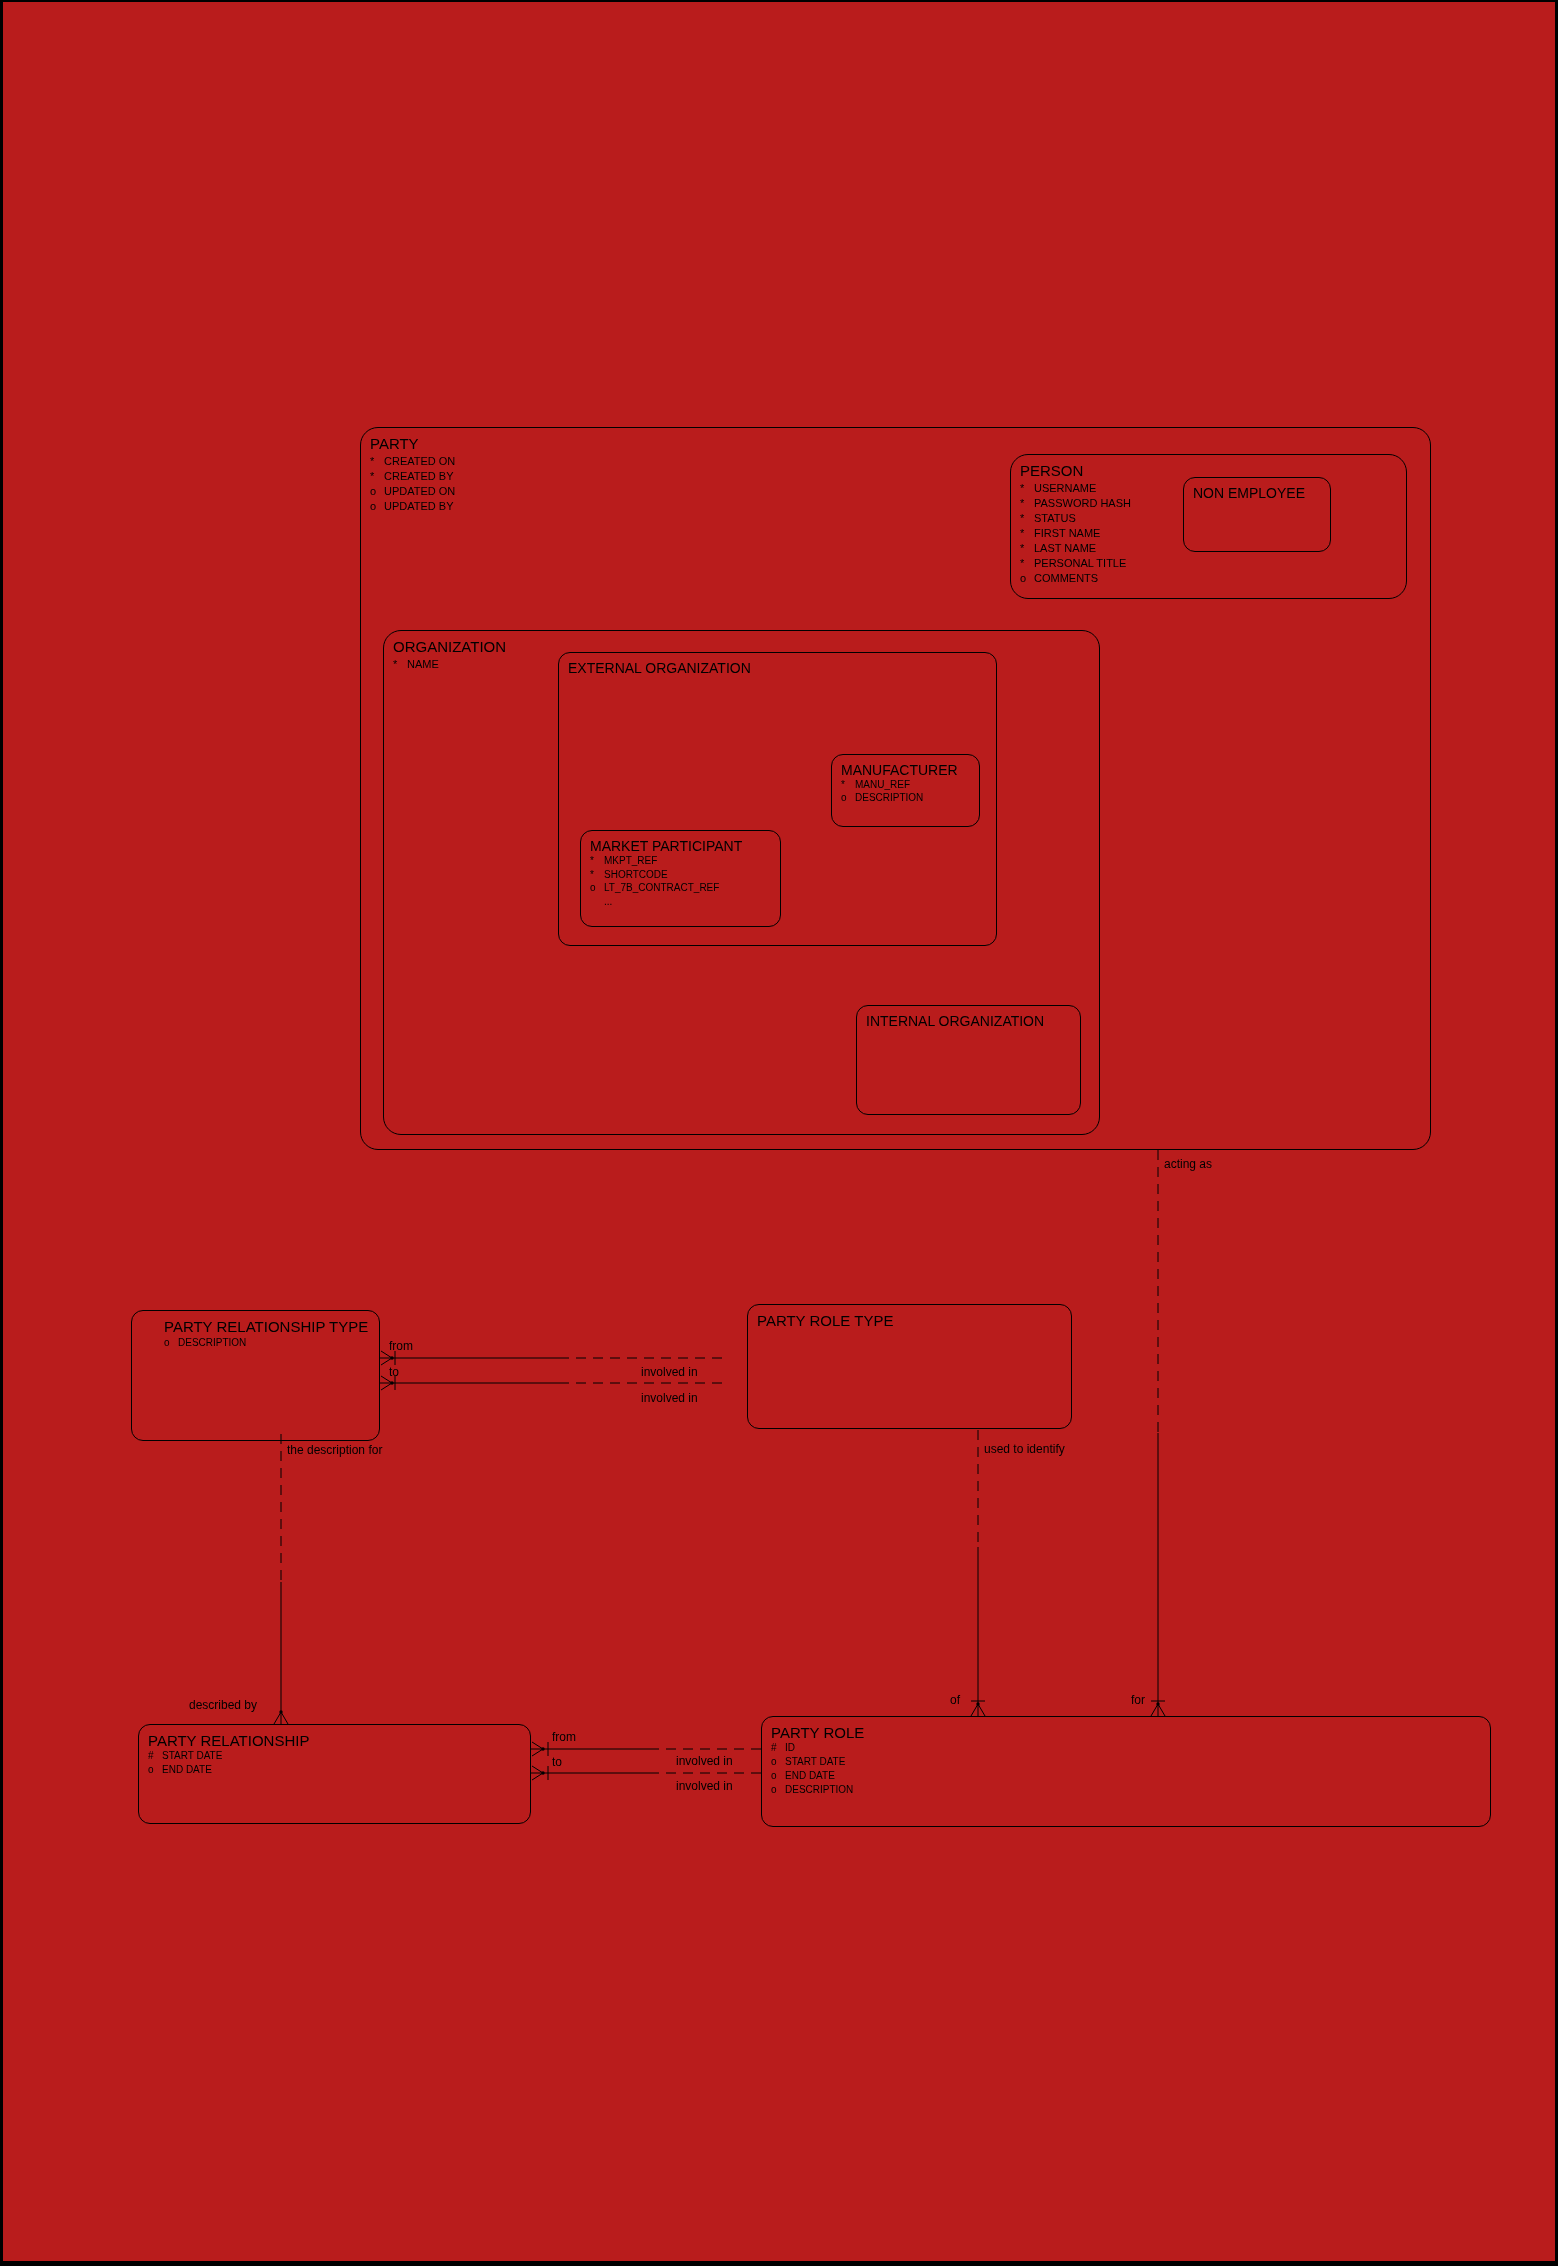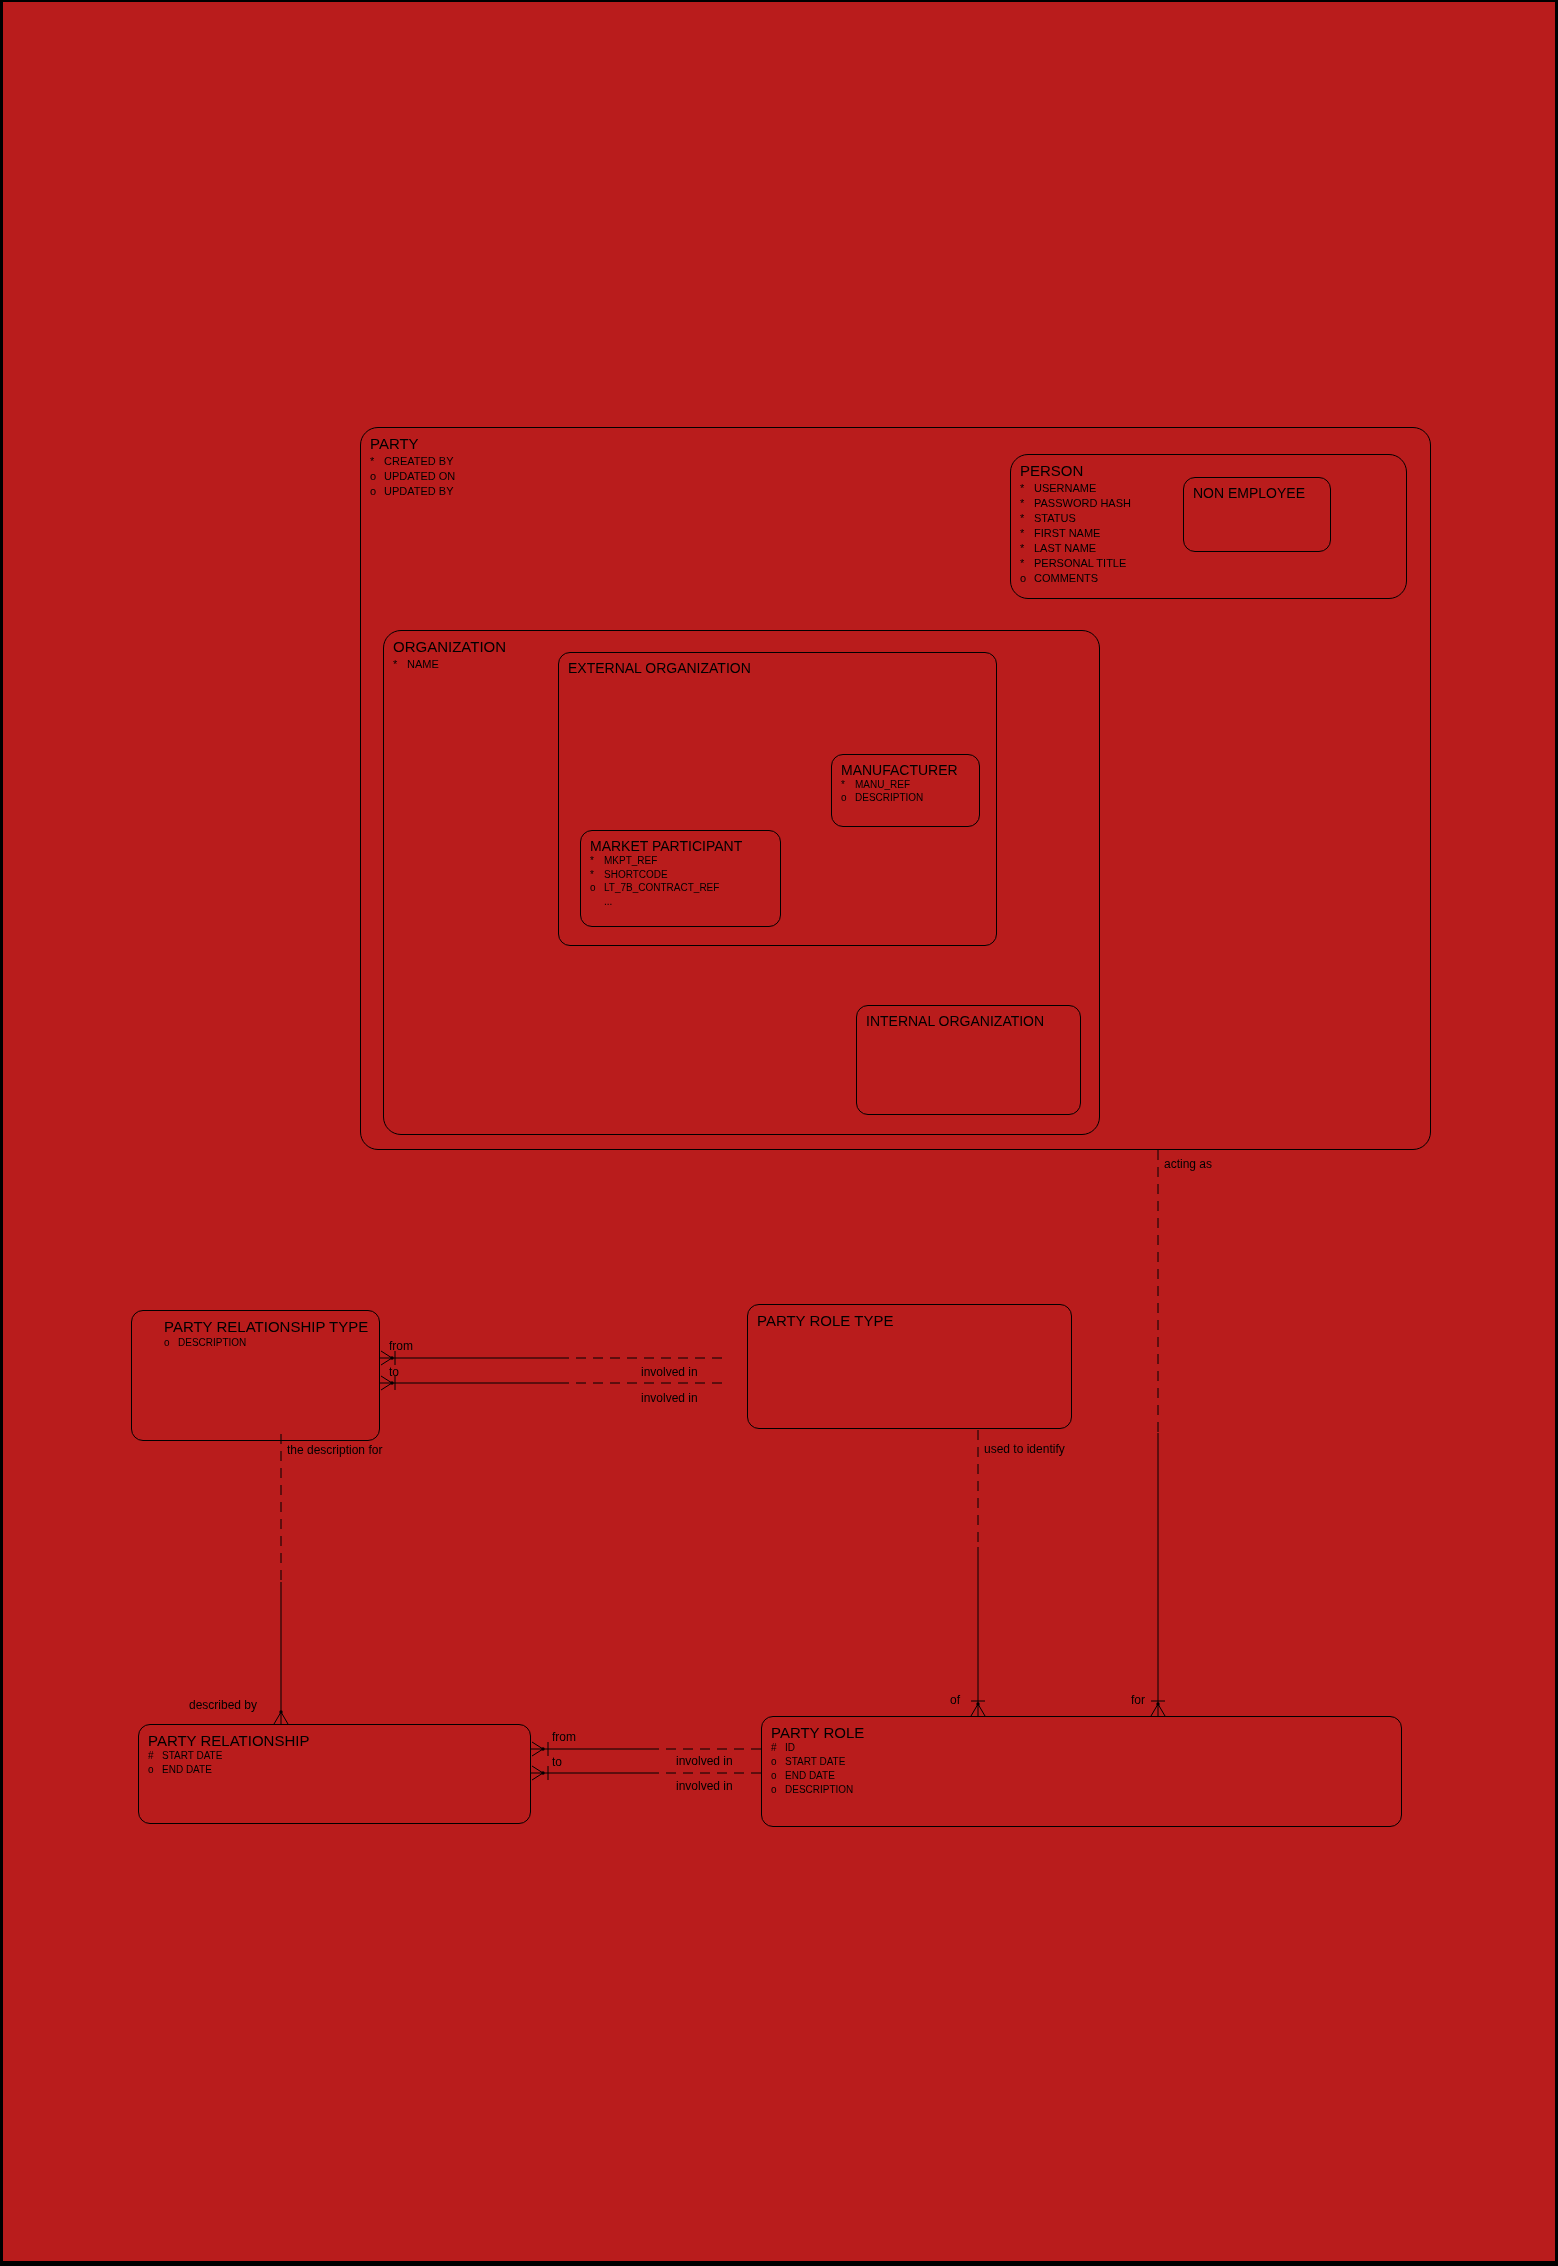--- a/index.html
+++ b/index.html
@@ -90,20 +90,21 @@
       <path d="M1155 1431 V1714"></path>
       <path d="M1155 1702 L1148 1714 M1155 1702 L1162 1714"></path>
       <path d="M1148 1699 H1162"></path>
       <circle cx="1155" cy="1702" r="1.7" fill="#000" stroke="none"></circle>
     </g>
   </svg>
 
   <div class="entity e-lg" style="left:357px;top:425px;width:1071px;height:723px;">
     <div class="etitle">PARTY</div>
     <div class="attrs">
+      <div class="attr"><span class="m">*</span><span>CREATED ON</span></div>
       <div class="attr"><span class="m">*</span><span>CREATED BY</span></div>
       <div class="attr"><span class="m">o</span><span>UPDATED ON</span></div>
       <div class="attr"><span class="m">o</span><span>UPDATED BY</span></div>
     </div>
   </div>
 
   <div class="entity e-lg" style="left:1007px;top:452px;width:397px;height:145px;">
     <div class="etitle">PERSON</div>
     <div class="attrs">
       <div class="attr"><span class="m">*</span><span>USERNAME</span></div>
@@ -165,21 +166,21 @@
   </div>
 
   <div class="entity" style="left:135px;top:1722px;width:393px;height:100px;">
     <div class="etitle">PARTY RELATIONSHIP</div>
     <div class="attrs" style="margin-top:0;">
       <div class="attr" style="font-size:10px;line-height:14px;"><span class="m">#</span><span>START DATE</span></div>
       <div class="attr" style="font-size:10px;line-height:14px;"><span class="m">o</span><span>END DATE</span></div>
     </div>
   </div>
 
-  <div class="entity" style="left:758px;top:1714px;width:641px;height:111px;">
+  <div class="entity" style="left:758px;top:1714px;width:730px;height:111px;">
     <div class="etitle">PARTY ROLE</div>
     <div class="attrs" style="margin-top:0;">
       <div class="attr" style="font-size:10px;line-height:14px;"><span class="m">#</span><span>ID</span></div>
       <div class="attr" style="font-size:10px;line-height:14px;"><span class="m">o</span><span>START DATE</span></div>
       <div class="attr" style="font-size:10px;line-height:14px;"><span class="m">o</span><span>END DATE</span></div>
       <div class="attr" style="font-size:10px;line-height:14px;"><span class="m">o</span><span>DESCRIPTION</span></div>
     </div>
   </div>
 
   <div class="lbl" style="left:386px;top:1337px;">from</div>

